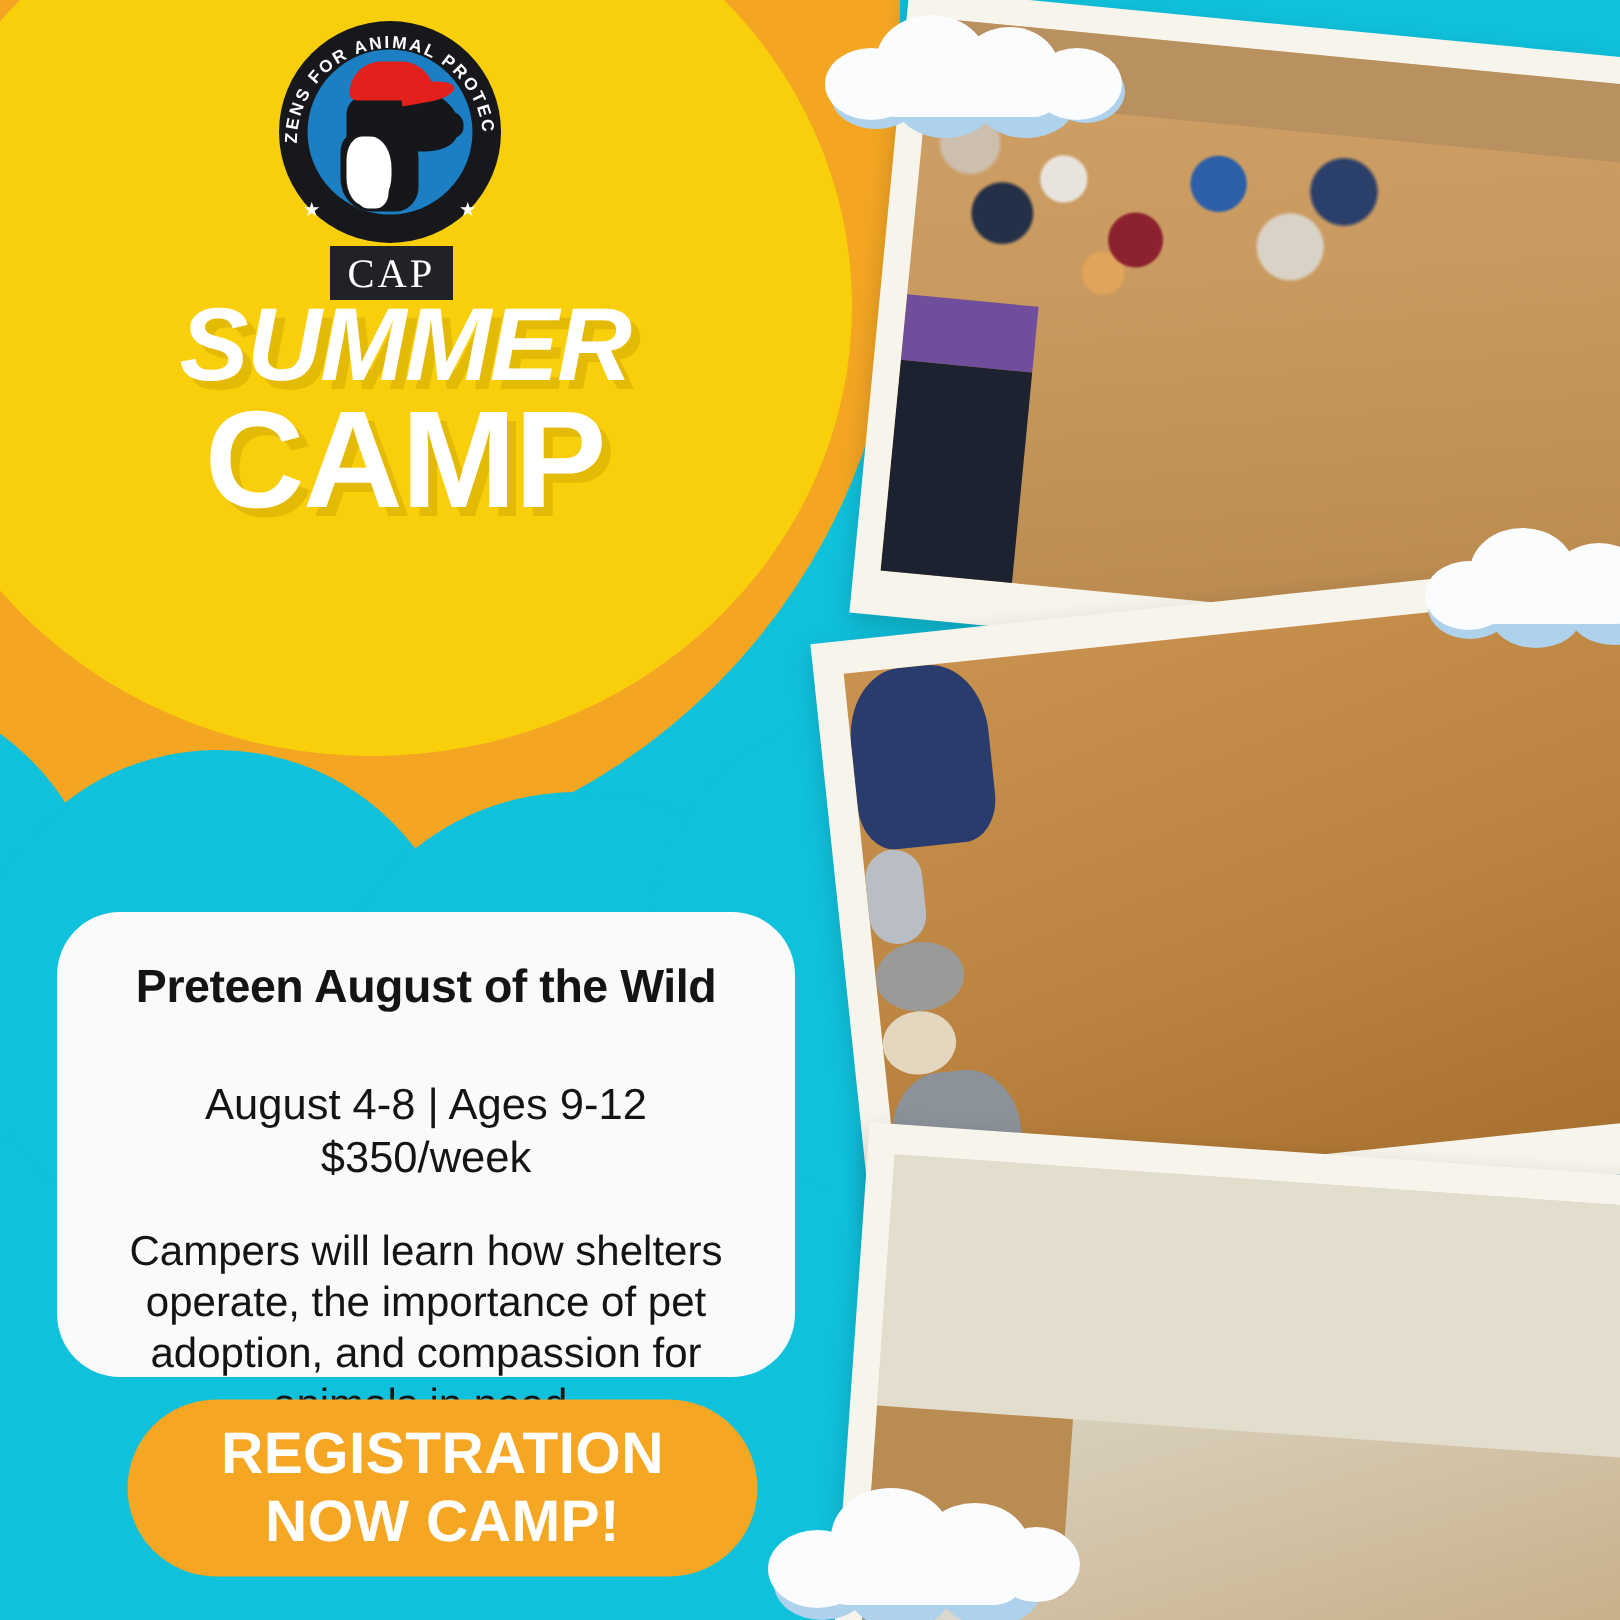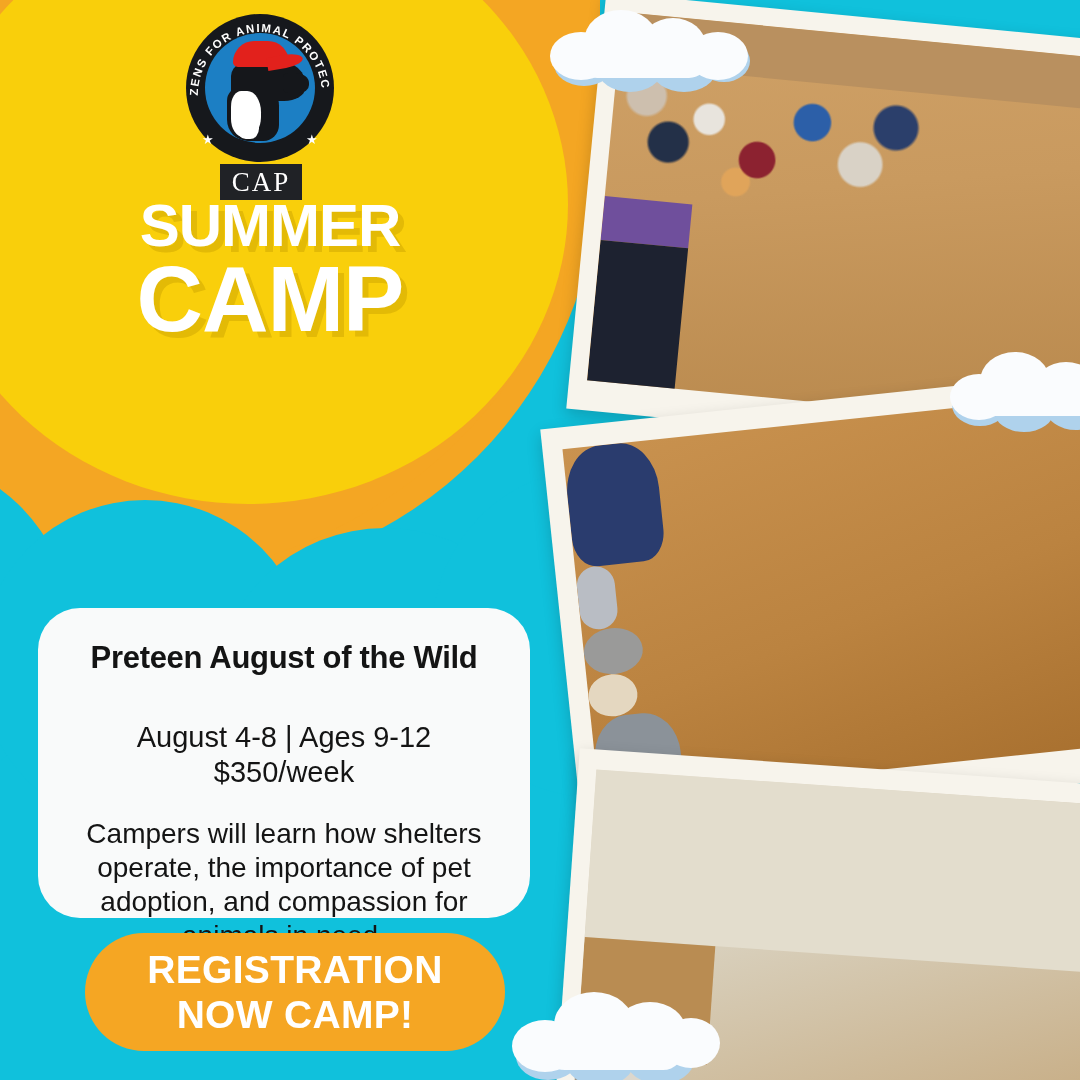--- a/index.html
+++ b/index.html
@@ -97,21 +97,21 @@
                  fill:#FFFFFF;letter-spacing:1.6px;}
   .logo-star{position:absolute;color:#fff;font-size:13px;}
   .logo-capbox{position:absolute;left:34px;top:150px;width:82px;height:36px;background:#202226;
                display:flex;align-items:center;justify-content:center;}
   .logo-capbox span{color:#fff;font-family:"Liberation Serif",serif;font-weight:normal;
                     font-size:27px;letter-spacing:2px;}
 
   .headline{position:absolute;left:0;top:198px;width:540px;text-align:center;
             color:#fff;font-weight:bold;line-height:.92;letter-spacing:-1px;
             text-shadow:6px 6px 0 rgba(200,160,0,.45);}
-  .hl1{font-size:60px;display:block;}
+  .hl1{font-size:69px;display:block;font-style:italic;}
   .hl2{font-size:92px;display:block;margin-top:4px;text-align:center;}
   .hl3{font-size:92px;display:block;margin-top:4px;}
 
   
   .card{position:absolute;left:38px;top:608px;width:492px;height:310px;
         background:#F9FAFA;border-radius:42px;padding:24px 26px 10px;box-sizing:border-box;
         text-align:center;color:#141414;}
   .card-title{font-size:31px;font-weight:bold;letter-spacing:-.3px;margin:8px 0 0;}
   .card-meta{font-size:29px;margin-top:44px;line-height:1.22;font-weight:400;}
   .card-desc{font-size:28px;margin-top:26px;line-height:1.22;font-weight:400;}

